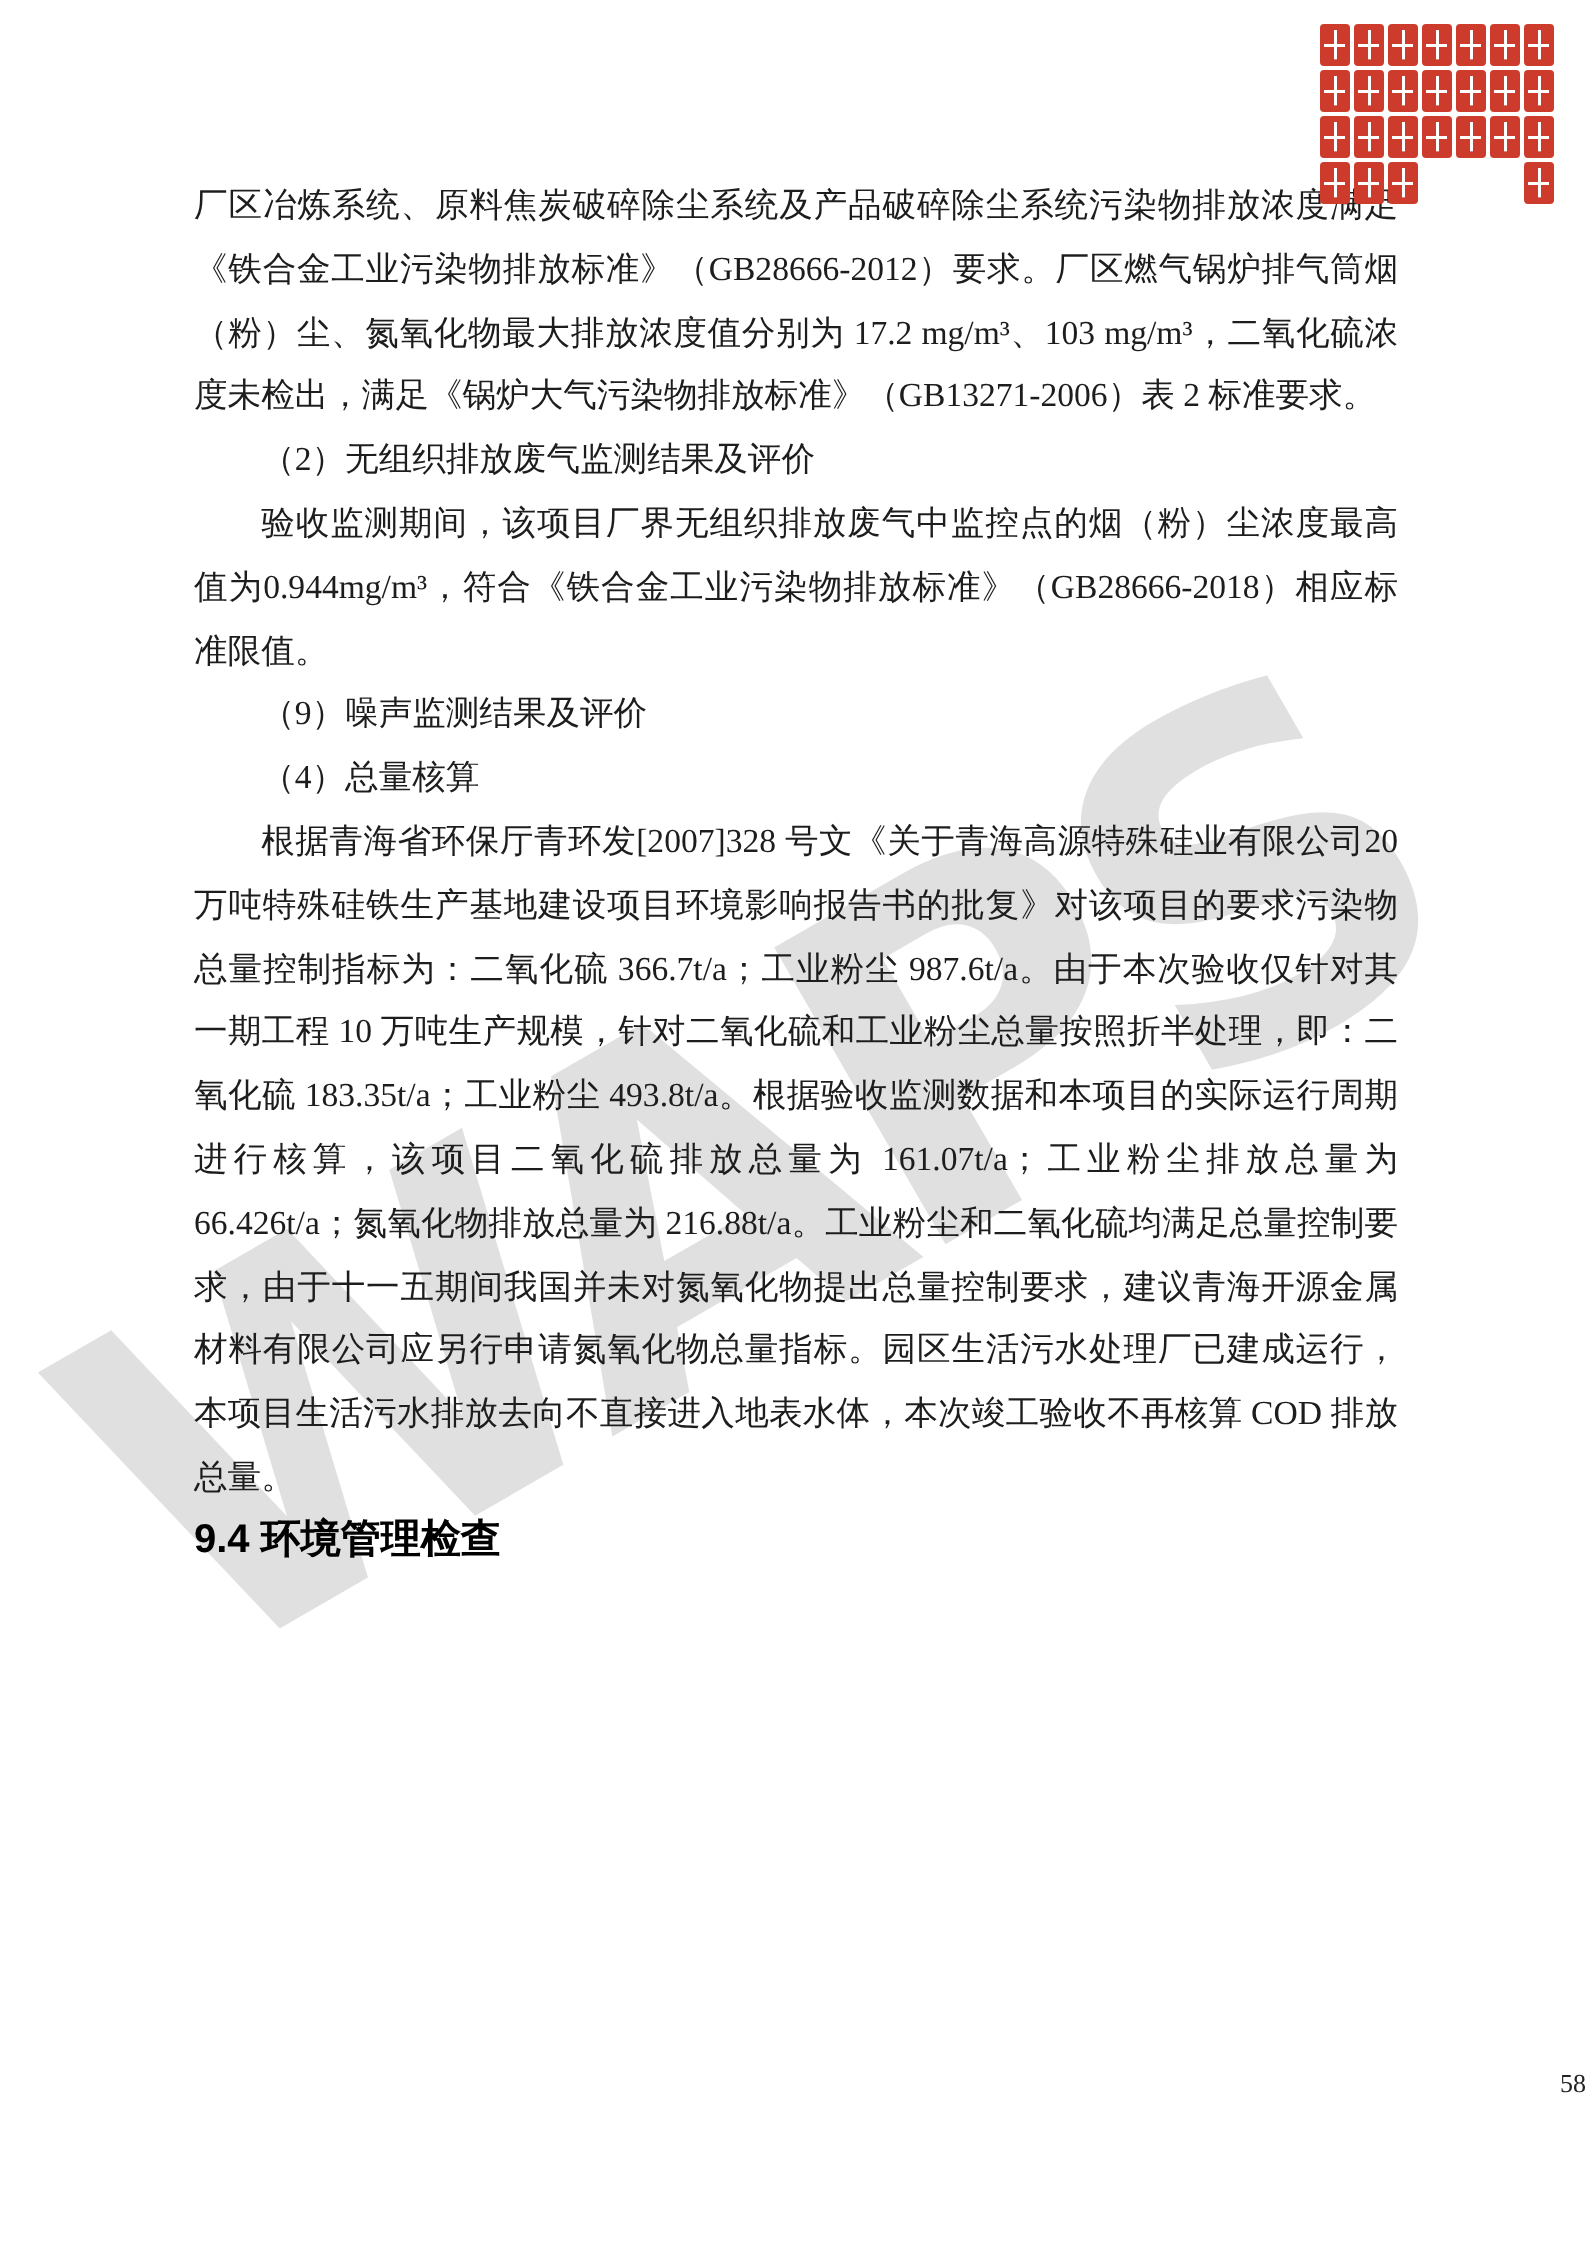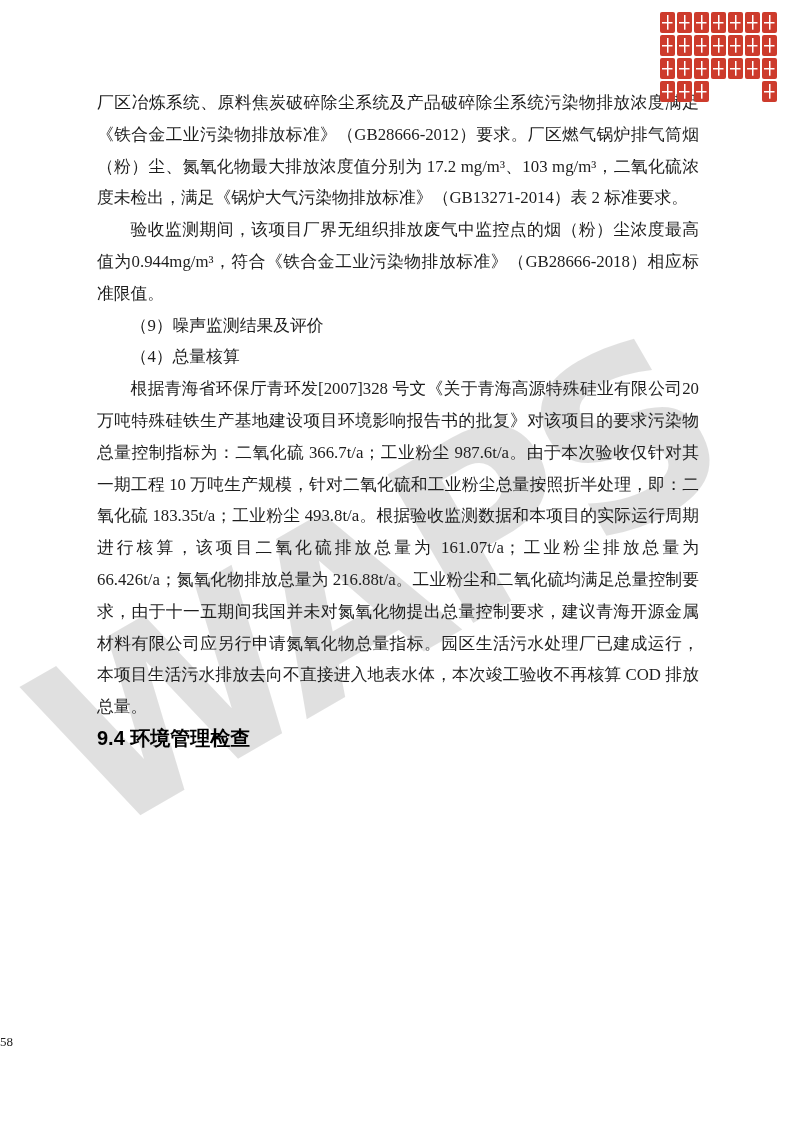--- a/index.html
+++ b/index.html
@@ -70,21 +70,21 @@
     font-size: 20px;
     line-height: 31.8px;
     color: #000;
     text-align: left;
   }
   .page-number {
     position: absolute;
     left: 0;
     top: 1034px;
     width: 100%;
-    text-align: left;
+    text-align: right;
     font-size: 13px;
     color: #222;
     z-index: 2;
   }
 </style>
 </head>
 <body>
 
 <div class="page">
 
@@ -123,21 +123,22 @@
         <div class="stamp-tile" style="background: linear-gradient(rgb(255, 255, 255), rgb(255, 255, 255)) center center / 70% 1.5px no-repeat, linear-gradient(rgb(255, 255, 255), rgb(255, 255, 255)) center center / 1.5px 70% no-repeat, rgb(205, 59, 44);"></div>
         <div class="stamp-tile" style="background: linear-gradient(rgb(255, 255, 255), rgb(255, 255, 255)) center center / 70% 1.5px no-repeat, linear-gradient(rgb(255, 255, 255), rgb(255, 255, 255)) center center / 1.5px 70% no-repeat, rgb(205, 59, 44);"></div>
         <div class="stamp-tile empty"></div>
         <div class="stamp-tile empty"></div>
         <div class="stamp-tile empty"></div>
         <div class="stamp-tile" style="background: linear-gradient(rgb(255, 255, 255), rgb(255, 255, 255)) center center / 70% 1.5px no-repeat, linear-gradient(rgb(255, 255, 255), rgb(255, 255, 255)) center center / 1.5px 70% no-repeat, rgb(205, 59, 44);"></div>
       </div>
     </div>
 
   <div class="content">
-    <p class="body-para">厂区冶炼系统、原料焦炭破碎除尘系统及产品破碎除尘系统污染物排放浓度满足《铁合金工业污染物排放标准》（GB28666-2012）要求。厂区燃气锅炉排气筒烟（粉）尘、氮氧化物最大排放浓度值分别为 17.2 mg/m³、103 mg/m³，二氧化硫浓度未检出，满足《锅炉大气污染物排放标准》（GB13271-2014）表 2 标准要求。</p>
+    <p class="body-para">厂区冶炼系统、原料焦炭破碎除尘系统及产品破碎除尘系统污染物排放浓度满足《铁合金工业污染物排放标准》（GB28666-2012）要求。厂区燃气锅炉排气筒烟（粉）尘、氮氧化物最大排放浓度值分别为 17.2 mg/m³、103 mg/m³，二氧化硫浓度未检出，满足《锅炉大气污染物排放标准》（GB13271-2006）表 2 标准要求。</p>
+    <p class="body-para indent">（2）无组织排放废气监测结果及评价</p>
     <p class="body-para indent">验收监测期间，该项目厂界无组织排放废气中监控点的烟（粉）尘浓度最高值为0.944mg/m³，符合《铁合金工业污染物排放标准》（GB28666-2018）相应标准限值。</p>
     <p class="body-para indent">（9）噪声监测结果及评价</p>
     <p class="body-para indent">（4）总量核算</p>
     <p class="body-para indent">根据青海省环保厅青环发[2007]328 号文《关于青海高源特殊硅业有限公司20 万吨特殊硅铁生产基地建设项目环境影响报告书的批复》对该项目的要求污染物总量控制指标为：二氧化硫 366.7t/a；工业粉尘 987.6t/a。由于本次验收仅针对其一期工程 10 万吨生产规模，针对二氧化硫和工业粉尘总量按照折半处理，即：二氧化硫 183.35t/a；工业粉尘 493.8t/a。根据验收监测数据和本项目的实际运行周期进行核算，该项目二氧化硫排放总量为 161.07t/a；工业粉尘排放总量为 66.426t/a；氮氧化物排放总量为 216.88t/a。工业粉尘和二氧化硫均满足总量控制要求，由于十一五期间我国并未对氮氧化物提出总量控制要求，建议青海开源金属材料有限公司应另行申请氮氧化物总量指标。园区生活污水处理厂已建成运行，本项目生活污水排放去向不直接进入地表水体，本次竣工验收不再核算 COD 排放总量。</p>
     <h2 class="section-heading">9.4 环境管理检查</h2>
   </div>
 
   <div class="page-number">58</div>
 
 </div>

